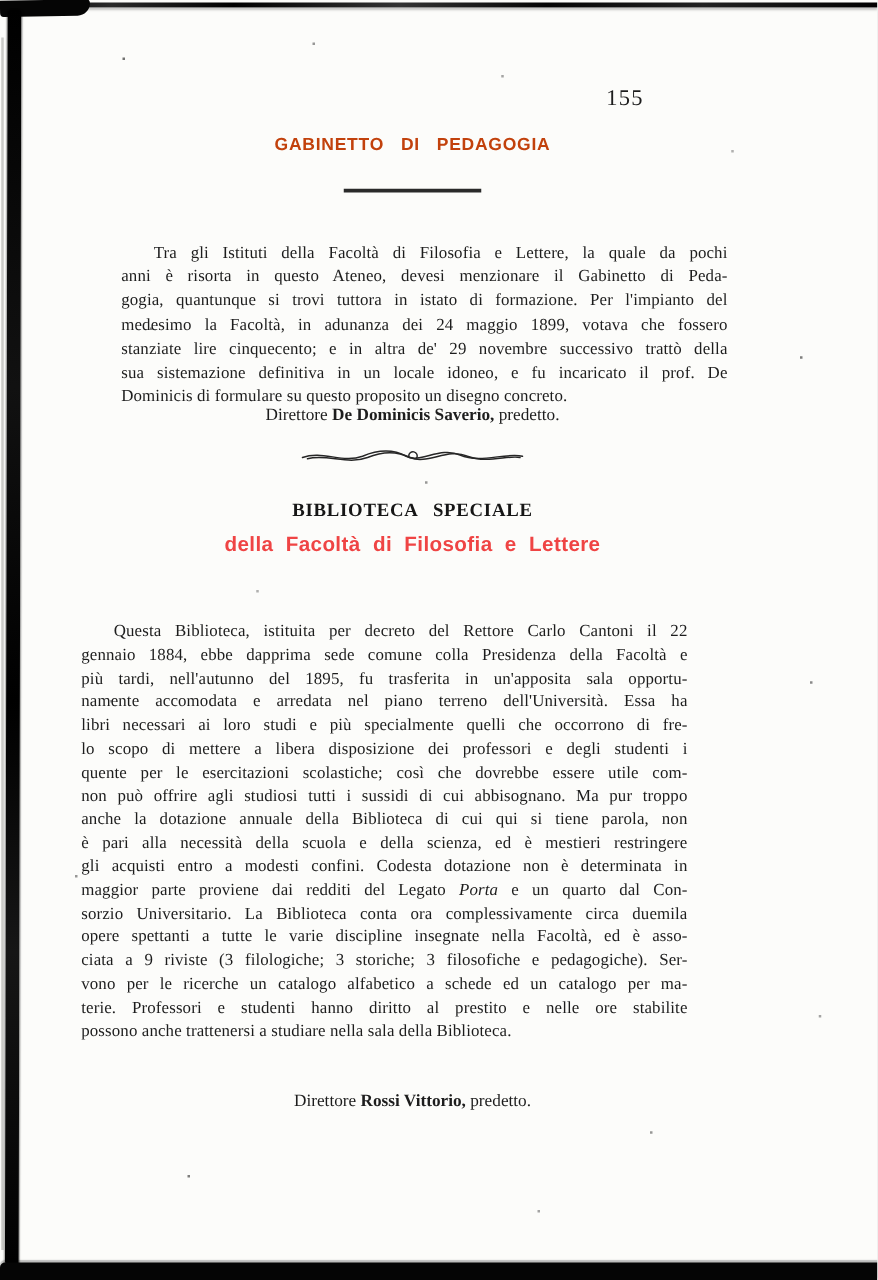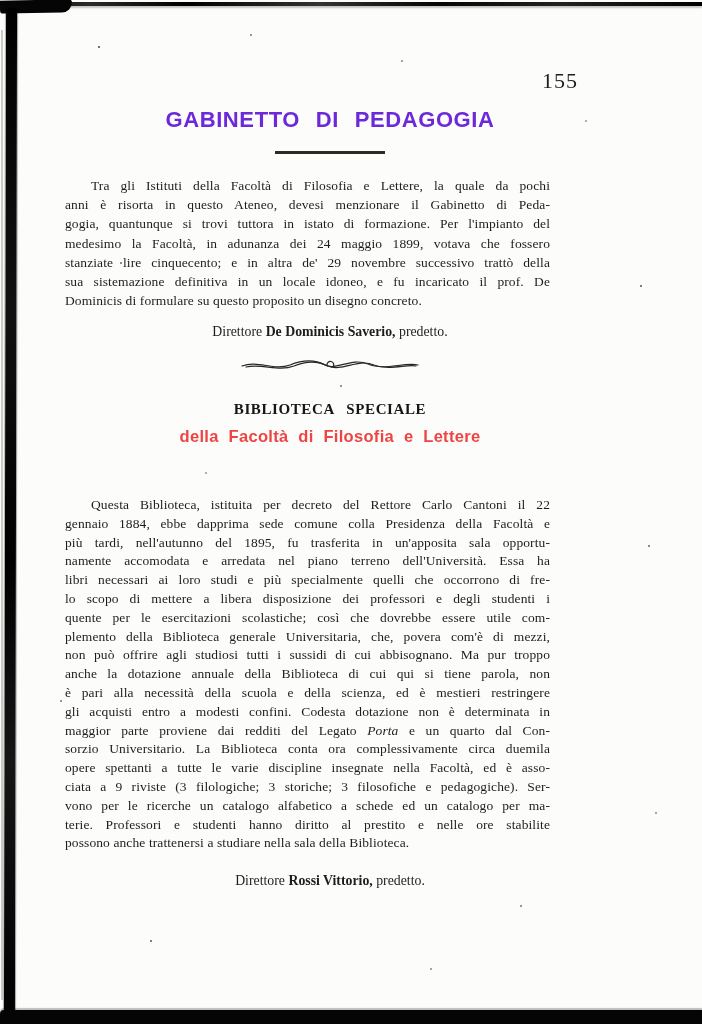--- a/index.html
+++ b/index.html
@@ -40,39 +40,39 @@
       401px 60px 0 0 rgba(0,0,0,.35), 640px 285px 0 0 rgba(0,0,0,.5),
       120px 262px 0 0 rgba(0,0,0,.45), 340px 385px 0 0 rgba(0,0,0,.4),
       205px 472px 0 0 rgba(0,0,0,.3), 648px 545px 0 0 rgba(0,0,0,.45),
       60px 700px 0 0 rgba(0,0,0,.4), 655px 812px 0 0 rgba(0,0,0,.35),
       150px 940px 0 0 rgba(0,0,0,.5), 430px 968px 0 0 rgba(0,0,0,.35),
       585px 120px 0 0 rgba(0,0,0,.3), 88px 560px 0 0 rgba(0,0,0,.35),
       520px 905px 0 0 rgba(0,0,0,.4);
   }
   
   .page-number{
-    position:absolute; left:540px; top:68px; width:40px;
-    font-size:22px; letter-spacing:1px; text-align:center;
+    position:absolute; left:480px; top:68px; width:40px;
+    font-size:18px; letter-spacing:1px; text-align:center;
   }
   .center-col{ position:absolute; left:65px; width:530px; text-align:center; }
   .h-main{
     top:107px; font-family:"Liberation Sans",sans-serif; font-weight:700;
-    font-size:22px; letter-spacing:.6px; word-spacing:9px; color:#6d28d9;
+    font-size:14px; letter-spacing:.6px; word-spacing:9px; color:#c2410c;
   }
   .h-rule{ position:absolute; left:275px; top:151px; width:110px; height:2.5px; background:#2a2a2a; }
   .h-bib{
     top:401px; font-family:Liberation Serif, serif; font-weight:700;
     font-size:15px; letter-spacing:.6px; word-spacing:8px; color:#161616;
   }
   .h-bib-sub{
     top:427px; font-family:"Liberation Sans",sans-serif; font-weight:700;
     font-size:16.5px; letter-spacing:.3px; word-spacing:5px; color:#ef4444;
   }
   .para{ position:absolute; left:65px; width:485px; font-size:13.5px; letter-spacing:.1px; }
-  .para-1{ top:176px; }
+  .para-1{ top:192px;margin-left:32px; }
   .para-2{ top:496px; }
   .para-1 .ln{ line-height:19.2px; }
   .para-2 .ln{ line-height:18.8px; }
   .ln{ text-align:justify; text-align-last:justify; white-space:normal; overflow:visible; }
   .ln.indent{ text-indent:26px; }
   .ln.last{ text-align-last:left; }
   .director{ font-size:13.8px; }
   .director-1{ top:324px; }
   .director-2{ top:873px; }
   .b{ font-weight:700; }
@@ -127,21 +127,20 @@
   <div class="center-col h-bib-sub">della Facoltà di Filosofia e Lettere</div>
 
   <div class="para para-2">
     <div class="ln indent">Questa Biblioteca, istituita per decreto del Rettore Carlo Cantoni il 22</div>
     <div class="ln">gennaio 1884, ebbe dapprima sede comune colla Presidenza della Facoltà e</div>
     <div class="ln">più tardi, nell'autunno del 1895, fu trasferita in un'apposita sala opportu-</div>
     <div class="ln">namente accomodata e arredata nel piano terreno dell'Università. Essa ha</div>
     <div class="ln">libri necessari ai loro studi e più specialmente quelli che occorrono di fre-</div>
     <div class="ln">lo scopo di mettere a libera disposizione dei professori e degli studenti i</div>
     <div class="ln">quente per le esercitazioni scolastiche; così che dovrebbe essere utile com-</div>
-    <div class="ln">plemento della Biblioteca generale Universitaria, che, povera com'è di mezzi,</div>
     <div class="ln">non può offrire agli studiosi tutti i sussidi di cui abbisognano. Ma pur troppo</div>
     <div class="ln">anche la dotazione annuale della Biblioteca di cui qui si tiene parola, non</div>
     <div class="ln">è pari alla necessità della scuola e della scienza, ed è mestieri restringere</div>
     <div class="ln">gli acquisti entro a modesti confini. Codesta dotazione non è determinata in</div>
     <div class="ln">
       <span>maggior parte proviene dai redditi del Legato</span>
       <span class="it">Porta</span>
       <span>e un quarto dal Con-</span>
     </div>
     <div class="ln">sorzio Universitario. La Biblioteca conta ora complessivamente circa duemila</div>

